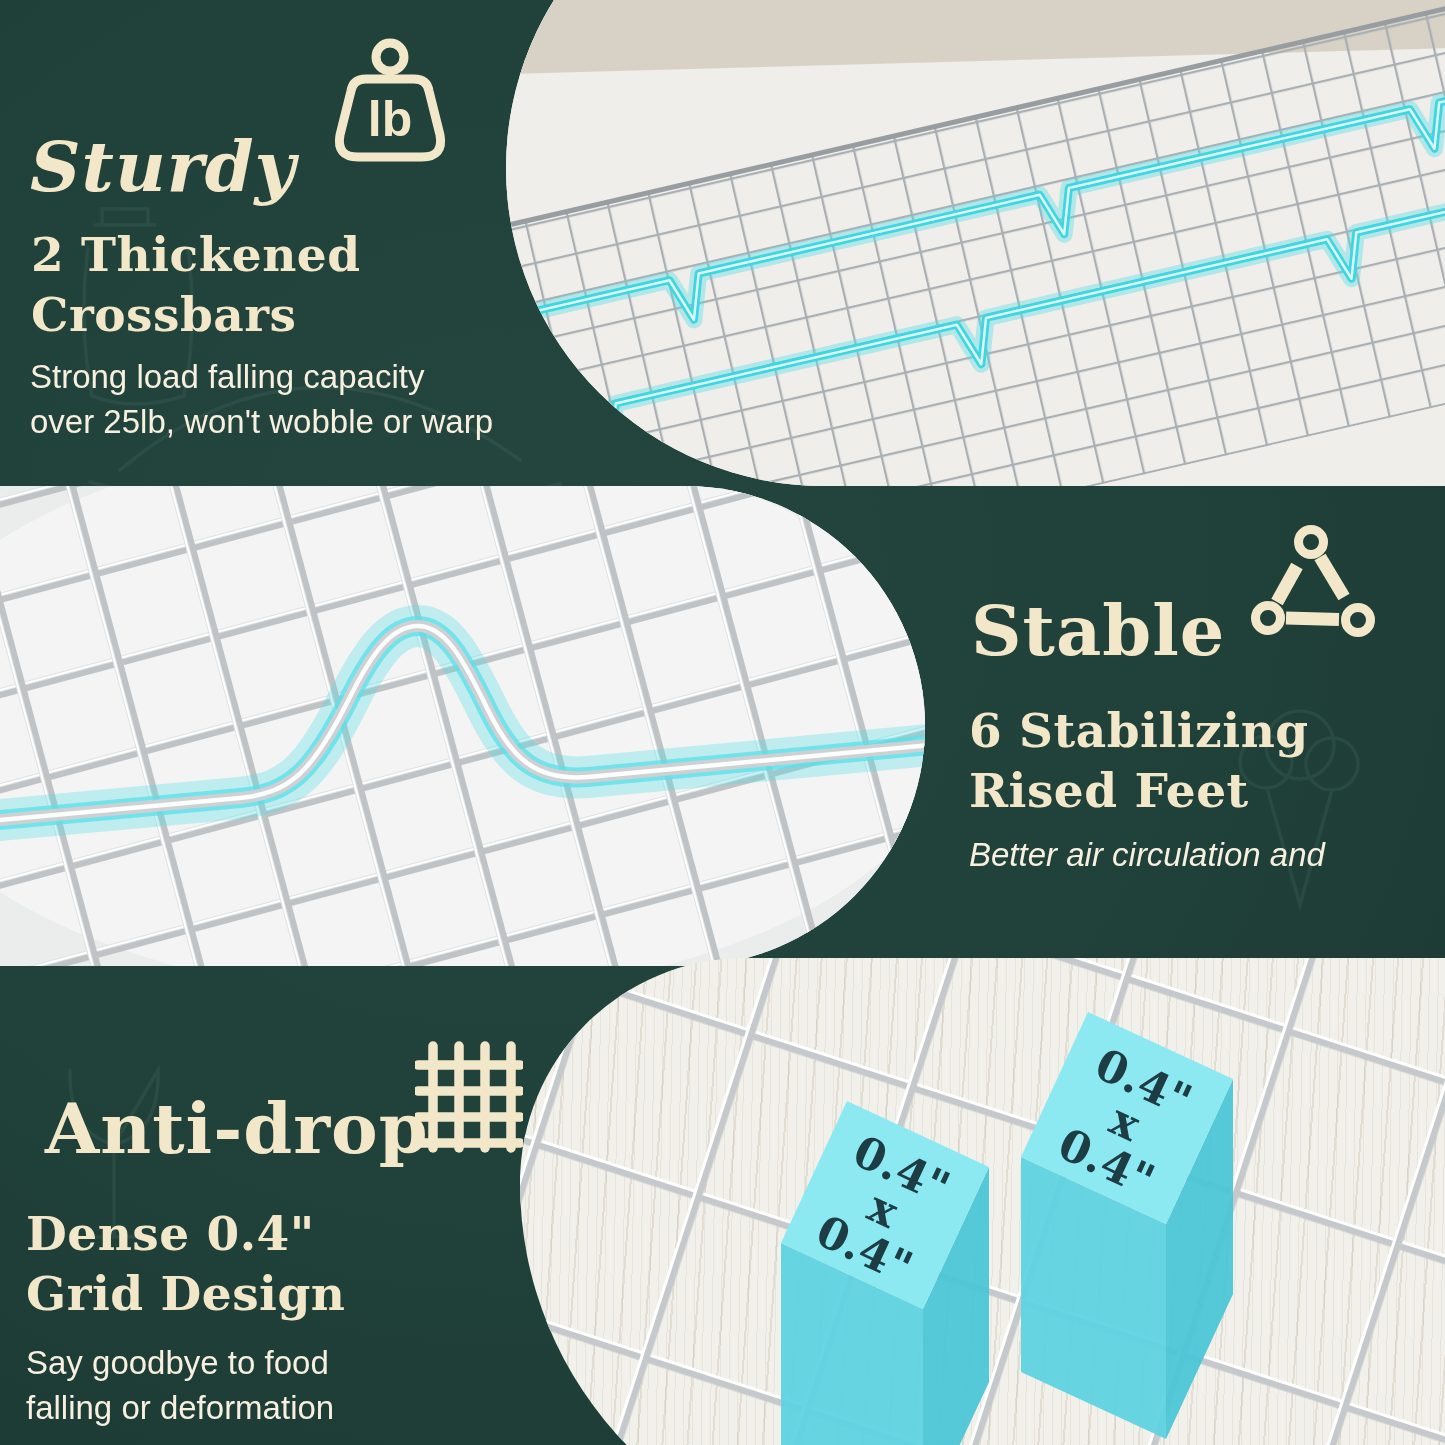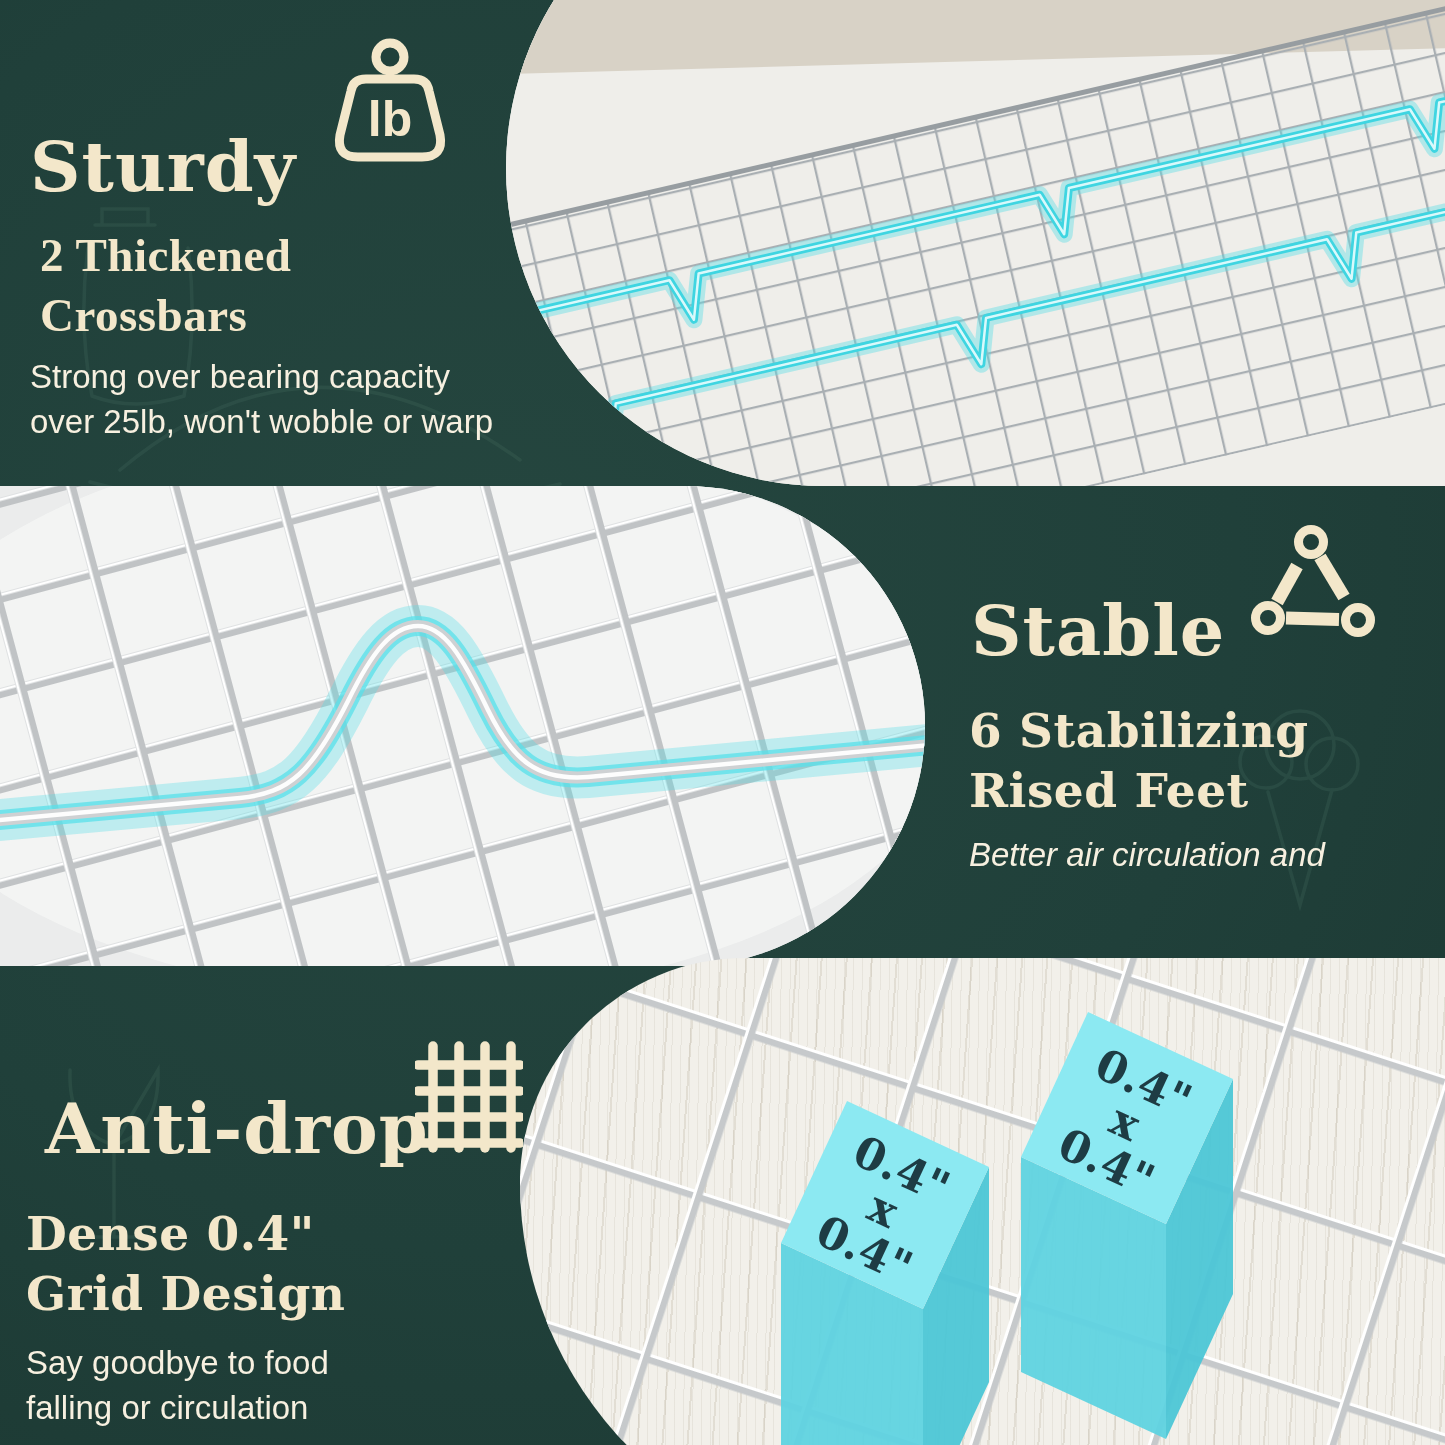--- a/index.html
+++ b/index.html
@@ -36,23 +36,23 @@
   }
   .subhead span { display:block; }
   .bodytext {
     position:absolute; z-index:2; color:#f7f0e0;
     font-size:33px; line-height:45px; font-weight:400;
   }
   .bodytext span { display:block; }
 
   .icon { position:absolute; z-index:2; }
 
-  .t-sturdy  { left:30px;  top:82px; }
+  .t-sturdy  { left:30px;  top:82px;font-style:italic; }
   .i-weight  { left:328px; top:36px;  width:124px; height:134px; }
-  .h-sturdy  { left:40px;  top:186px;font-family:Liberation Serif, serif; }
+  .h-sturdy  { left:31px;  top:186px; }
   .b-sturdy  { left:30px;  top:321px; }
 
   .t-stable  { left:971px;  top:546px; }
   .i-tri     { left:1247px; top:516px; width:132px; height:132px; }
   .h-stable  { left:969px;  top:662px; }
   .b-stable  { left:969px;  top:799px;font-style:italic; }
 
   .t-anti    { left:26px;  top:1044px;margin-left:19px; }
   .i-grid    { left:415px; top:1040px; width:108px; height:114px; }
   .h-anti    { left:26px;  top:1165px; }
@@ -181,21 +181,21 @@
   <svg class="icon i-weight" viewBox="0 0 124 134">
     <circle cx="62" cy="21" r="14" fill="none" stroke="#f3e7ca" stroke-width="9"></circle>
     <path d="M38,43 H86 Q99,43 101,55 L112,99 Q116,121 94,121 H30 Q8,121 12,99 L23,55 Q25,43 38,43 Z" fill="none" stroke="#f3e7ca" stroke-width="9" stroke-linejoin="round"></path>
     <text x="62" y="100" text-anchor="middle" font-family="Liberation Sans, sans-serif" font-weight="700" font-size="50" fill="#f3e7ca">lb</text>
   </svg>
   <h2 class="subhead h-sturdy">
     <span>2 Thickened</span>
     <span>Crossbars</span>
   </h2>
   <p class="bodytext b-sturdy">
-    <span>Strong over bearing capacity</span>
+    <span>Strong load falling capacity</span>
     <span>over 25lb, won't wobble or warp</span>
   </p>
 
   <h1 class="title t-stable">Stable</h1>
   <svg class="icon i-tri" viewBox="0 0 132 132">
     <g stroke="#f3e7ca" fill="none">
       <circle cx="64" cy="26" r="12.5" stroke-width="9"></circle>
       <circle cx="21" cy="102" r="12.5" stroke-width="9"></circle>
       <circle cx="111" cy="104" r="12.5" stroke-width="9"></circle>
       <g stroke-width="13" stroke-linecap="butt">
@@ -225,16 +225,16 @@
       <line x1="3" y1="77" x2="105" y2="77"></line>
       <line x1="3" y1="103" x2="105" y2="103"></line>
     </g>
   </svg>
   <h2 class="subhead h-anti">
     <span>Dense 0.4"</span>
     <span>Grid Design</span>
   </h2>
   <p class="bodytext b-anti">
     <span>Say goodbye to food</span>
-    <span>falling or circulation</span>
+    <span>falling or deformation</span>
   </p>
 
 </div>
 
 </body></html>

